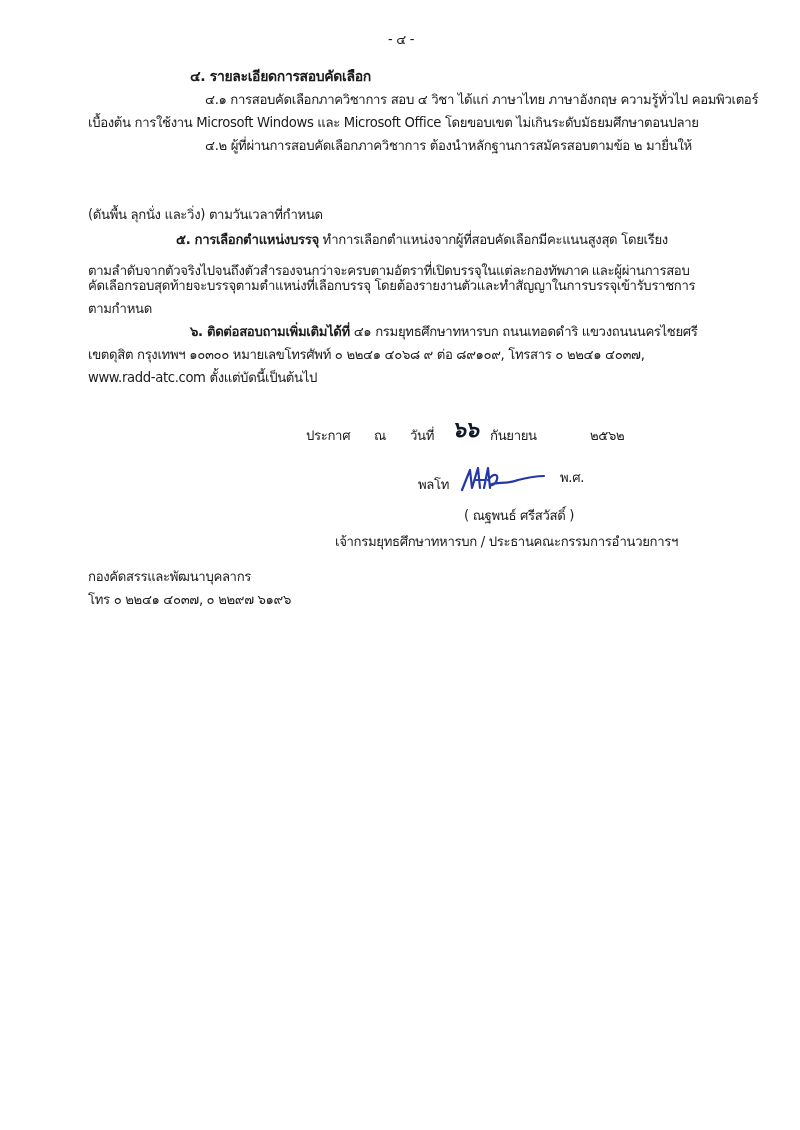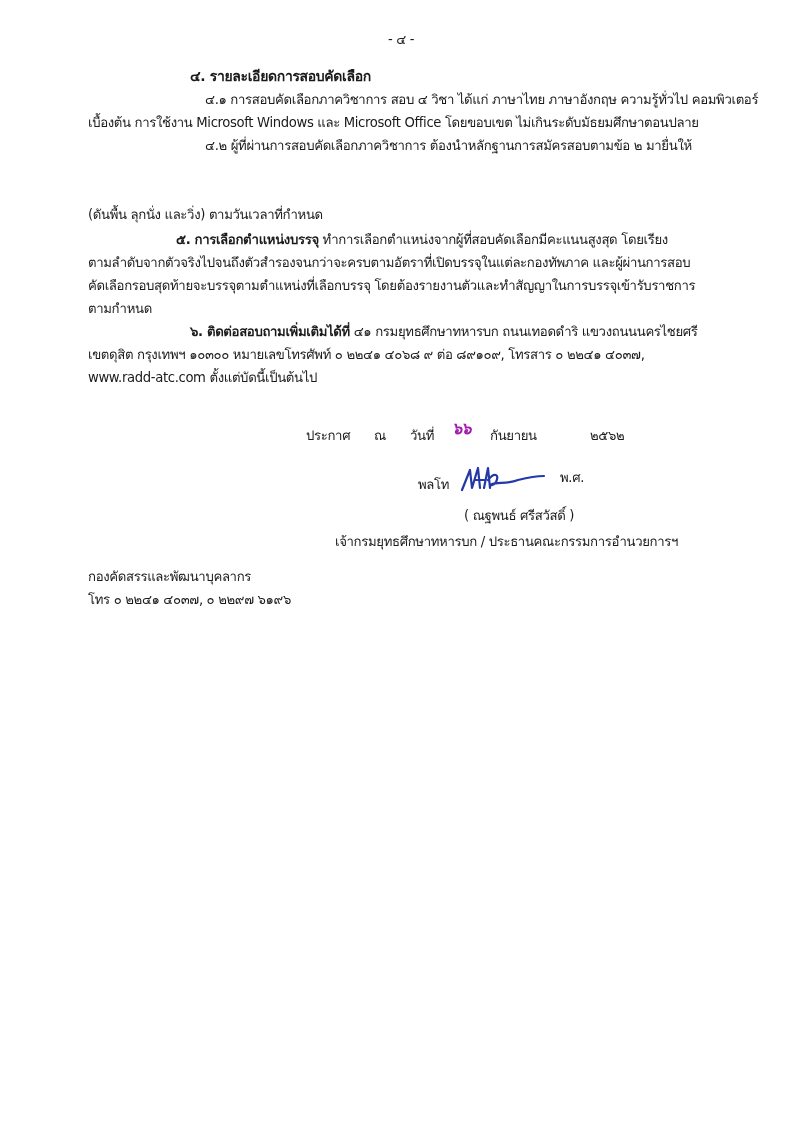--- a/index.html
+++ b/index.html
@@ -1,41 +1,41 @@
 <!DOCTYPE html>
 <html><head>
 <meta charset="utf-8">
 <style>
   html, body { margin: 0; padding: 0; background: #ffffff; }
   body { width: 800px; height: 1130px; position: relative; overflow: hidden;
          font-family: "DejaVu Sans", sans-serif; color: #1a1a1a; }
   .page { position: absolute; left: 0; top: 0; width: 800px; height: 1130px; background: #fff; }
   .abs { position: absolute; white-space: nowrap; font-size: 13.2px; line-height: 20px; letter-spacing: -0.35px; }
   .b { font-weight: bold; }
-  .hand { color: #a21caf; font-family: "DejaVu Serif", serif; font-style: italic; font-weight: bold; font-size: 16px; letter-spacing: -1px; }
+  .hand { color: #0f172a; font-family: "DejaVu Serif", serif; font-style: italic; font-weight: bold; font-size: 22px; letter-spacing: -1px; }
   .sig { position: absolute; }
 </style>
 </head>
 <body>
 
 <div class="page">
 
   <div class="abs" style="left:388px; top:30px;">- ๔ -</div>
 
   <div class="abs b" style="left:190px; top:66px; font-size:14px;">๔. รายละเอียดการสอบคัดเลือก</div>
   <div class="abs" style="left:205px; top:90px;">๔.๑ การสอบคัดเลือกภาควิชาการ สอบ ๔ วิชา ได้แก่ ภาษาไทย ภาษาอังกฤษ ความรู้ทั่วไป คอมพิวเตอร์</div>
   <div class="abs" style="left:88px; top:113px;">เบื้องต้น การใช้งาน Microsoft Windows และ Microsoft Office โดยขอบเขต ไม่เกินระดับมัธยมศึกษาตอนปลาย</div>
 
   <div class="abs" style="left:205px; top:136px;">๔.๒ ผู้ที่ผ่านการสอบคัดเลือกภาควิชาการ ต้องนำหลักฐานการสมัครสอบตามข้อ ๒ มายื่นให้</div>
   <div class="abs" style="left:88px; top:205px;">(ดันพื้น ลุกนั่ง และวิ่ง) ตามวันเวลาที่กำหนด</div>
 
   <div class="abs" style="left:176px; top:230px;">
     <span class="b">๕. การเลือกตำแหน่งบรรจุ</span><span> ทำการเลือกตำแหน่งจากผู้ที่สอบคัดเลือกมีคะแนนสูงสุด โดยเรียง</span>
   </div>
-  <div class="abs" style="left:88px; top:253px;">ตามลำดับจากตัวจริงไปจนถึงตัวสำรองจนกว่าจะครบตามอัตราที่เปิดบรรจุในแต่ละกองทัพภาค และผู้ผ่านการสอบ</div>
+  <div class="abs" style="left:88px; top:261px;font-family:Liberation Serif, serif;">ตามลำดับจากตัวจริงไปจนถึงตัวสำรองจนกว่าจะครบตามอัตราที่เปิดบรรจุในแต่ละกองทัพภาค และผู้ผ่านการสอบ</div>
   <div class="abs" style="left:88px; top:276px;">คัดเลือกรอบสุดท้ายจะบรรจุตามตำแหน่งที่เลือกบรรจุ โดยต้องรายงานตัวและทำสัญญาในการบรรจุเข้ารับราชการ</div>
   <div class="abs" style="left:88px; top:299px;">ตามกำหนด</div>
 
   <div class="abs" style="left:190px; top:322px;">
     <span class="b">๖. ติดต่อสอบถามเพิ่มเติมได้ที่</span><span> ๔๑ กรมยุทธศึกษาทหารบก  ถนนเทอดดำริ แขวงถนนนครไชยศรี</span>
   </div>
   <div class="abs" style="left:88px; top:345px;">เขตดุสิต กรุงเทพฯ ๑๐๓๐๐ หมายเลขโทรศัพท์ ๐ ๒๒๔๑ ๔๐๖๘  ๙ ต่อ ๘๙๑๐๙, โทรสาร ๐ ๒๒๔๑ ๔๐๓๗,</div>
   <div class="abs" style="left:88px; top:368px;text-align:center;">www.radd-atc.com ตั้งแต่บัดนี้เป็นต้นไป</div>
 
   <div class="abs" style="left:306px; top:426px;">ประกาศ</div>

